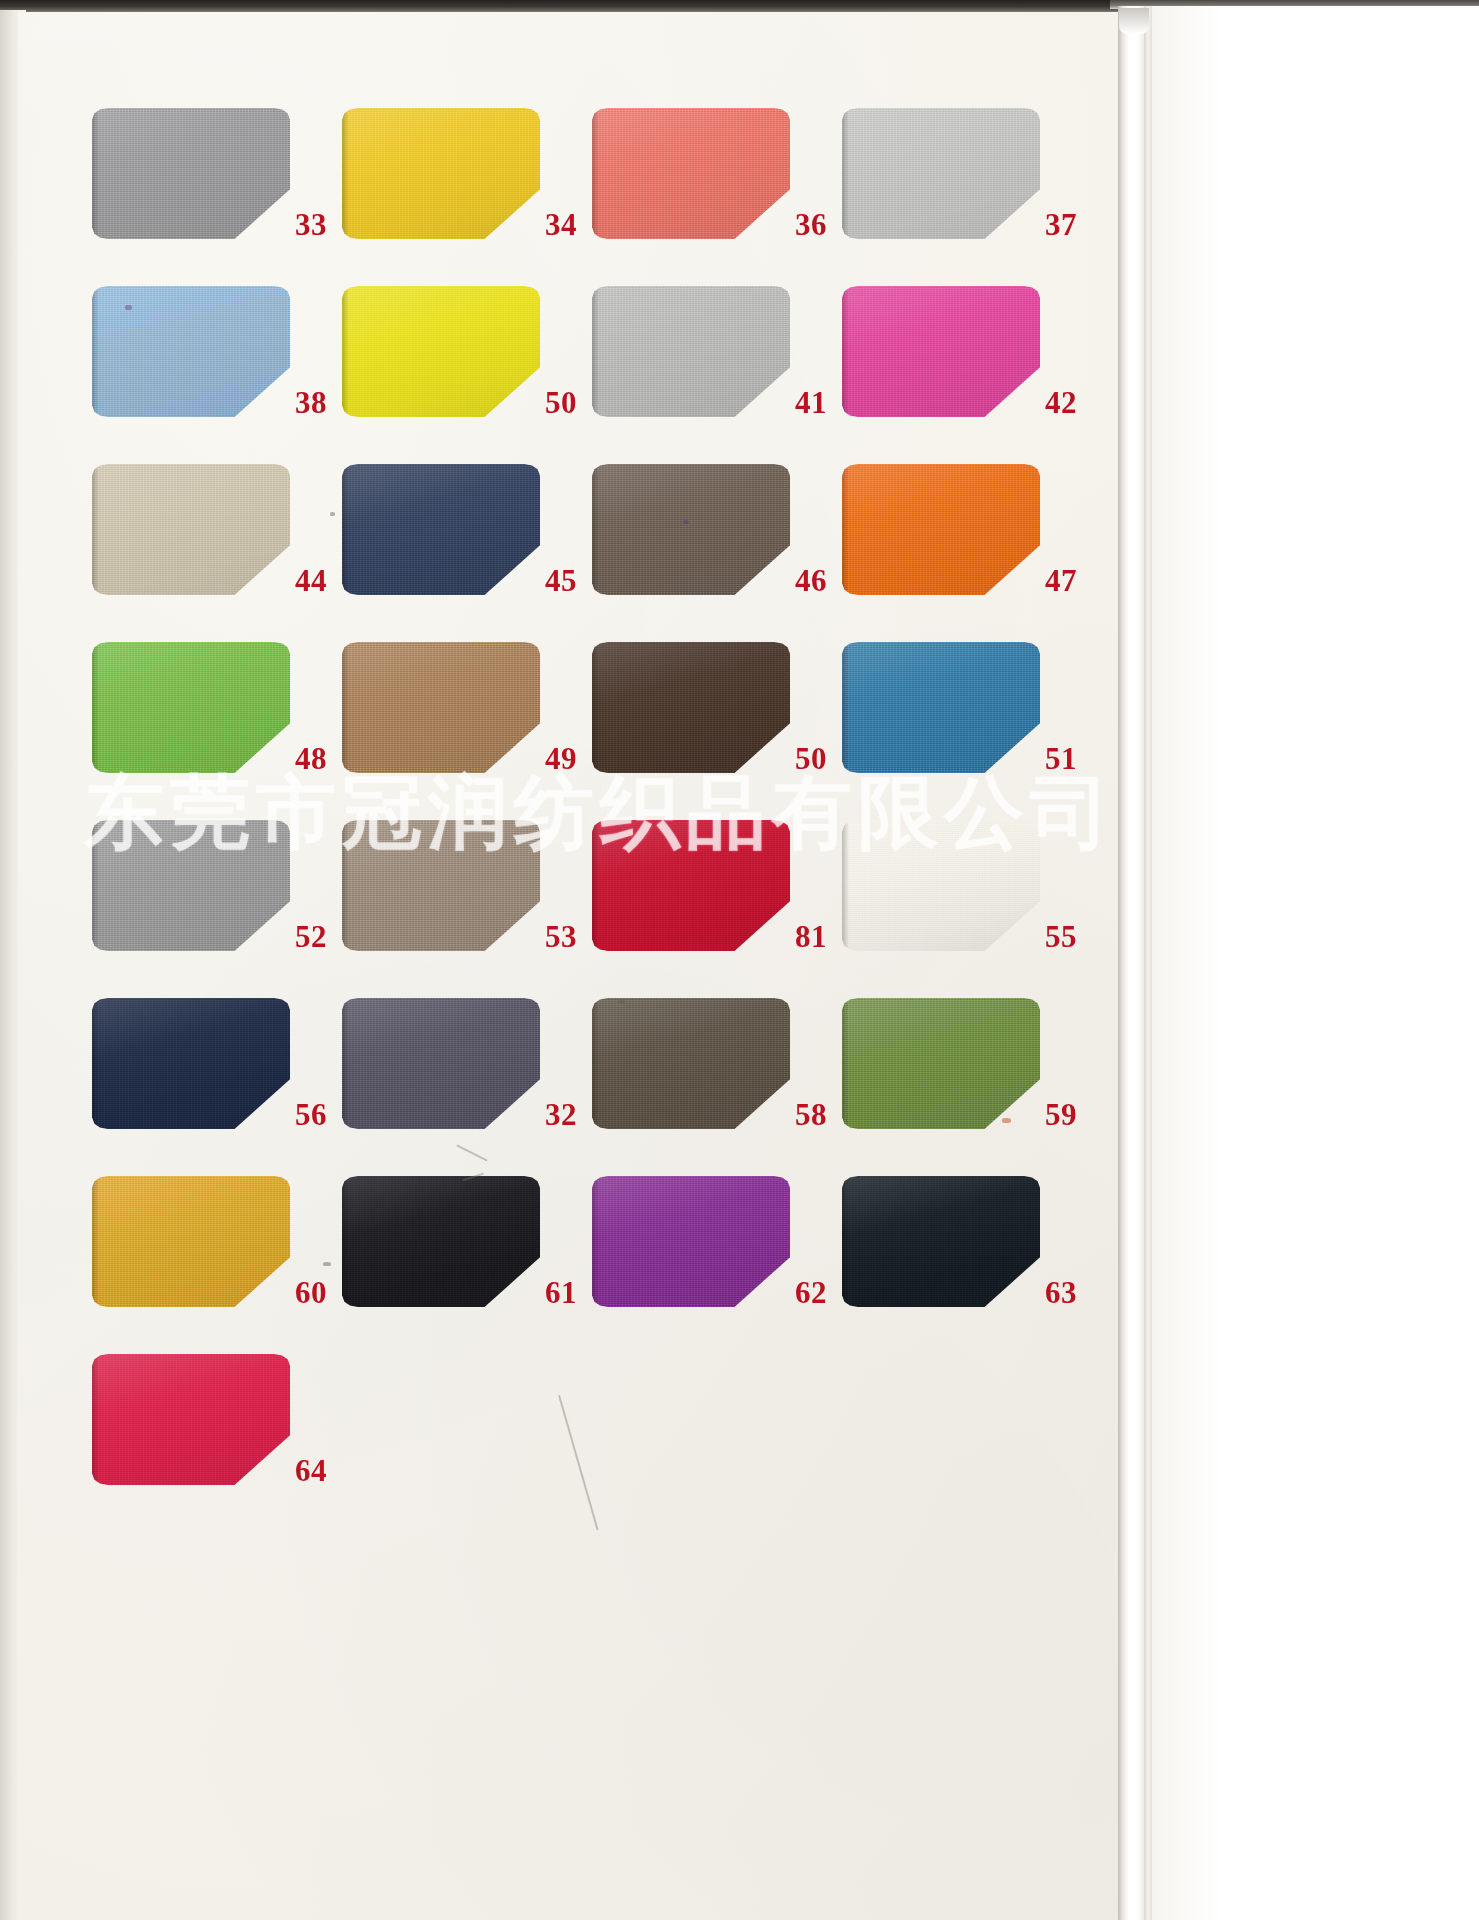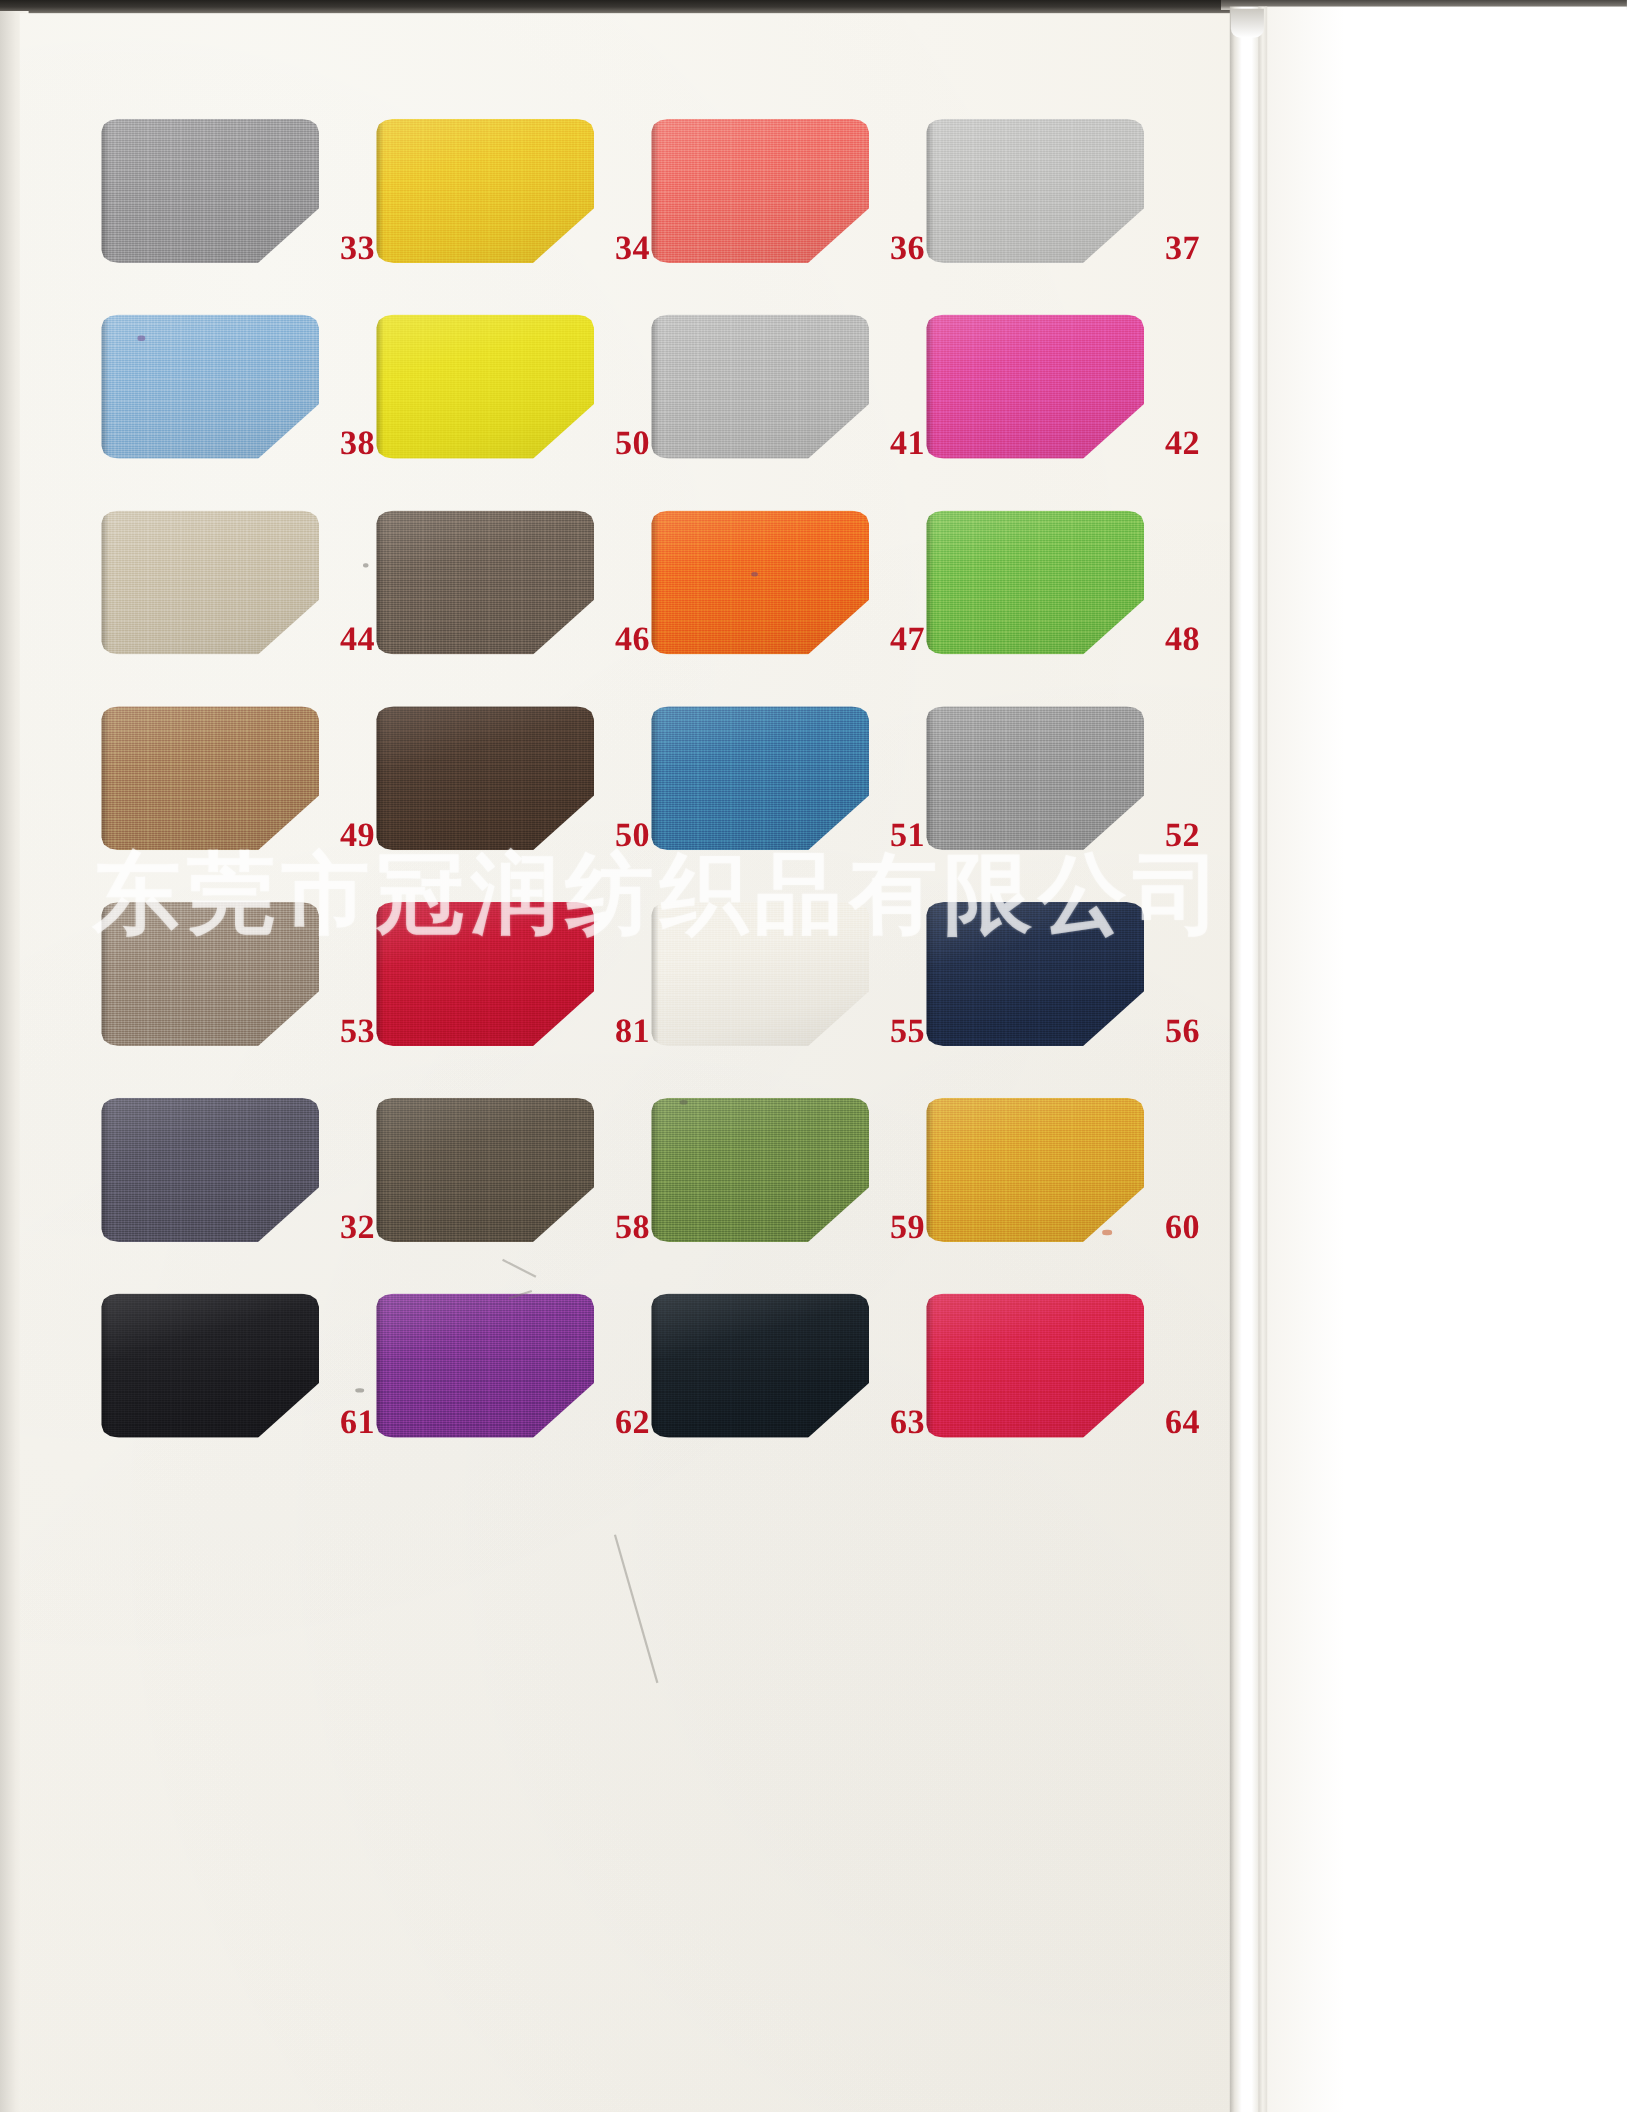--- a/index.html
+++ b/index.html
@@ -157,21 +157,21 @@
     left: 0; top: 0;
     width: 7px; height: 100%;
     background: linear-gradient(to right, rgba(0,0,0,0.22), rgba(0,0,0,0));
   }
 
   .num {
     position: absolute;
     left: 203px;
     top: 101px;
     width: 46px;
-    text-align: right;
+    text-align: left;
     font-family: "Liberation Serif", "DejaVu Serif", serif;
     font-size: 31px;
     font-weight: 700;
     color: #bb1222;
     letter-spacing: 0.5px;
     line-height: 1;
   }
 
   
   .watermark {
@@ -288,20 +288,28 @@
       </div>
       <div class="cell">
         <div class="swatch" title="sand-beige" style="background: rgb(205, 195, 173);">
           <div class="weave"></div>
           <div class="sheen"></div>
           <div class="foldedge"></div>
         </div>
         <div class="num">44</div>
       </div>
       <div class="cell">
+        <div class="swatch" title="navy-blue" style="background: rgb(53, 67, 95);">
+          <div class="weave"></div>
+          <div class="sheen"></div>
+          <div class="foldedge"></div>
+        </div>
+        <div class="num">45</div>
+      </div>
+      <div class="cell">
         <div class="swatch" title="taupe-brown" style="background: rgb(109, 96, 84);">
           <div class="weave"></div>
           <div class="sheen"></div>
           <div class="foldedge"></div>
         </div>
         <div class="num">46</div>
       </div>
       <div class="cell">
         <div class="swatch" title="bright-orange" style="background: rgb(240, 106, 30);">
           <div class="weave"></div>

